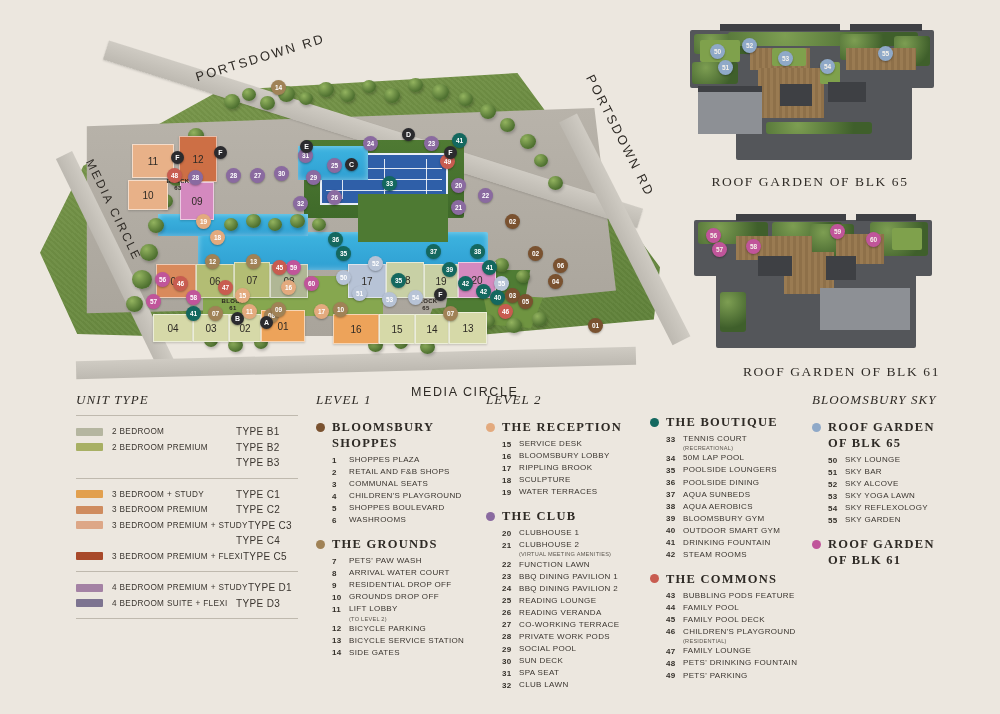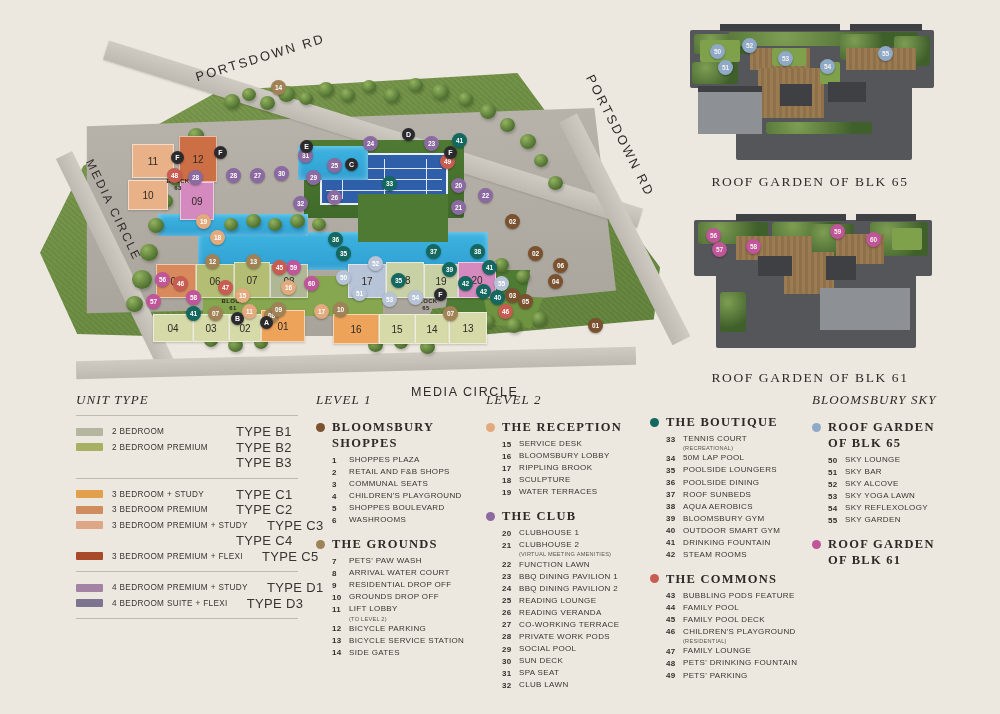--- a/index.html
+++ b/index.html
@@ -123,21 +123,21 @@
   
   .legend{position:absolute;left:0;top:392px;width:980px;height:322px;}
   .col{position:absolute;top:0;}
   .col-title{font-family:"Liberation Serif",serif;font-style:italic;
              font-size:13px;letter-spacing:1.1px;color:#2e2a25;}
 
   .ut-rule{height:1px;background:#bfb9ae;margin:7px 0 8px;}
   .ut-row{display:flex;align-items:center;height:15.5px;}
   .sw{width:27px;height:8px;margin-right:9px;flex:0 0 auto;border-radius:1px;}
   .ut-label{font-size:8.2px;letter-spacing:.35px;color:#3a352f;flex:1 1 auto;white-space:nowrap;}
-  .ut-type{font-size:13px;letter-spacing:.35px;color:#3a352f;width:62px;flex:0 0 auto;margin-left:19px;}
+  .ut-type{font-size:10px;letter-spacing:.35px;color:#3a352f;width:62px;flex:0 0 auto;}
 
   .grp{margin-bottom:10px;}
   .grp-head{display:flex;align-items:flex-start;margin-bottom:4px;font-weight:bold;}
   .dot{width:9px;height:9px;border-radius:50%;margin:3.5px 7px 0 0;flex:0 0 auto;}
   .grp-name{font-family:"Liberation Serif",serif;font-size:12.5px;
             letter-spacing:1.25px;color:#2e2a25;line-height:1.28;}
   .item{display:flex;align-items:flex-start;margin:0 0 1px 16px;line-height:1.32;}
   .num{width:17px;flex:0 0 auto;font-size:8px;font-weight:700;letter-spacing:.2px;color:#34302a;padding-top:.5px;}
   .txt{font-size:8px;letter-spacing:.35px;color:#3a352f;}
   .sub{display:block;font-size:5.6px;letter-spacing:.25px;color:#5b564e;margin-top:.5px;}
@@ -430,21 +430,21 @@
       <div class="roof-dark" style="left:78px;top:44px;width:34px;height:20px;"></div>
       <div class="roof-dark" style="left:146px;top:44px;width:30px;height:24px;"></div>
       <div class="roof-light" style="left:140px;top:76px;width:90px;height:42px;"></div>
       <div class="roof-greenery" style="left:40px;top:80px;width:26px;height:40px;"></div>
       <div class="pin lt" style="left:26px;top:16px;background:#c0559a;">56</div>
       <div class="pin lt" style="left:32px;top:30px;background:#c0559a;">57</div>
       <div class="pin lt" style="left:66px;top:27px;background:#c0559a;">58</div>
       <div class="pin lt" style="left:150px;top:12px;background:#c0559a;">59</div>
       <div class="pin lt" style="left:186px;top:20px;background:#c0559a;">60</div>
     </div>
-    <div class="roof-cap" style="top:158px;">ROOF GARDEN OF BLK 61</div>
+    <div class="roof-cap" style="top:152px;text-align:right;">ROOF GARDEN OF BLK 61</div>
   </div>
 
   <div class="legend">
 
     <div class="col" style="left:76px;width:222px;">
       <div class="col-title">UNIT TYPE</div>
       <div class="ut-rule"></div>
       <div id="ut-rows">
           <div class="ut-row">
             <span class="sw" style="background: rgb(181, 182, 160);"></span>
@@ -684,21 +684,21 @@
             <div class="item">
               <span class="num">35</span>
               <span class="txt">POOLSIDE LOUNGERS</span>
             </div>
             <div class="item">
               <span class="num">36</span>
               <span class="txt">POOLSIDE DINING</span>
             </div>
             <div class="item">
               <span class="num">37</span>
-              <span class="txt">ROOF SUNBEDS</span>
+              <span class="txt">AQUA SUNBEDS</span>
             </div>
             <div class="item">
               <span class="num">38</span>
               <span class="txt">AQUA AEROBICS</span>
             </div>
             <div class="item">
               <span class="num">39</span>
               <span class="txt">BLOOMSBURY GYM</span>
             </div>
             <div class="item">

